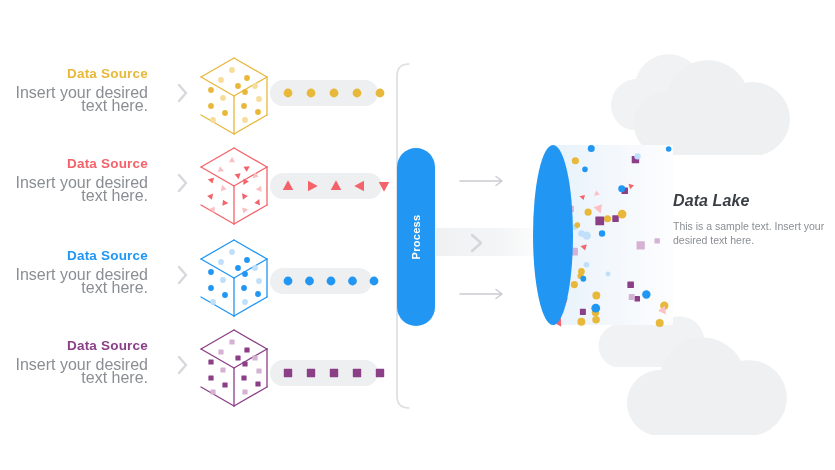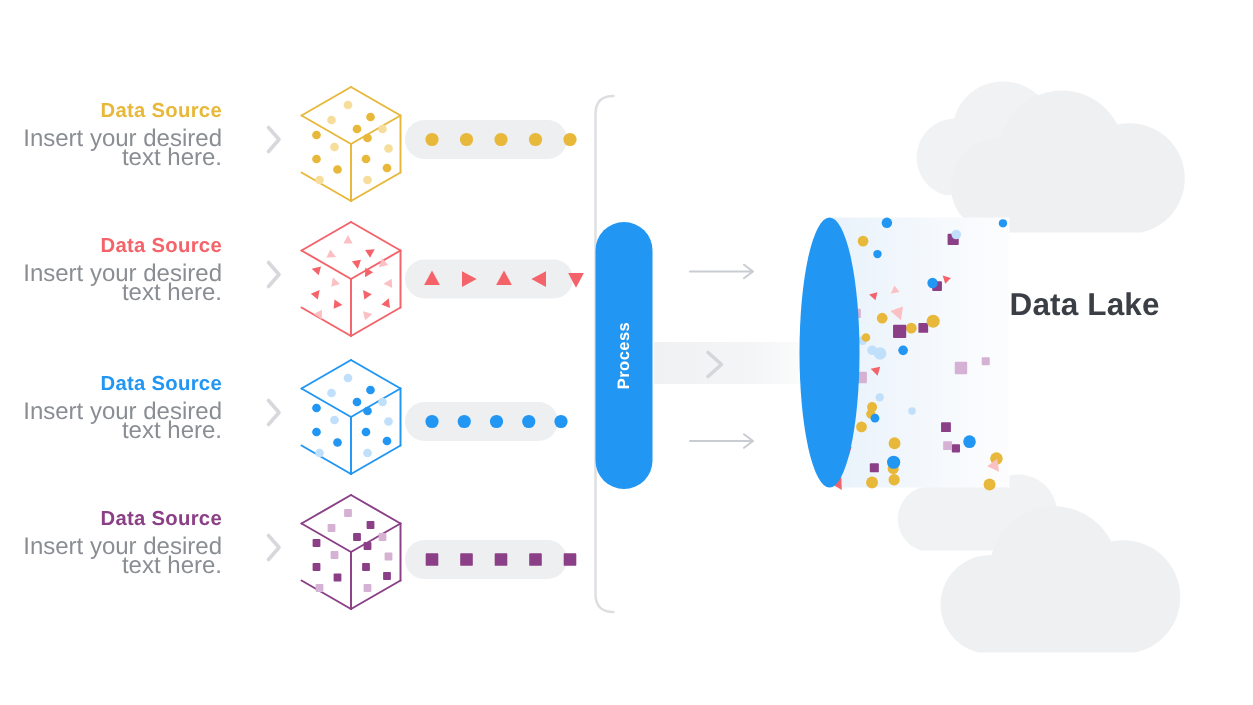--- a/index.html
+++ b/index.html
@@ -54,21 +54,21 @@
   
   .lake-body{
     position:absolute;left:553px;top:145px;width:120px;height:180px;
     background:linear-gradient(to right,#e8f2fb 0%,#f2f7fc 45%,#fdfdfe 100%);
   }
   .lake-face{
     position:absolute;left:533px;top:145px;width:40px;height:180px;
     border-radius:50%;background:#2196f3;
   }
   .lake-text{position:absolute;left:673px;top:192px;width:155px;}
-  .lake-title{font-size:21px;font-weight:bold;color:#3a3f45;margin:0;letter-spacing:.1px;}
+  .lake-title{font-size:16px;font-weight:bold;color:#3a3f45;margin:0;letter-spacing:.1px;font-style:italic;}
   .lake-desc{font-size:10.5px;color:#8a8e93;line-height:14px;margin:9px 0 0 0;}
 
   svg{display:block;overflow:visible;}
 </style>
 </head>
 <body>
 
 <div id="stage">
 
   <svg class="abs" style="left:600px;top:35px;" width="235" height="135">
@@ -305,20 +305,21 @@
       <circle cx="31.981772912657714" cy="29.379156392244234" r="2.7872912349585865" fill="#2196f3"></circle>
       <path d="M0,-4.860798245508129 L4.438120137203075,3.3814248664404385 L-4.438120137203075,3.3814248664404385 Z" fill="#fbc0c3" transform="translate(45.967041035167426,69.0030670464053) rotate(160.0797272473945)"></path>
       <circle cx="43.35449220582586" cy="155.51539428090462" r="3.9376810081478584" fill="#e8b83b"></circle>
       <circle cx="33.48901368560689" cy="124.85720237710383" r="2.7510594727709234" fill="#bfdffa"></circle>
       <path d="M0,-4.9268521866397235 L4.498430257366705,3.4273754341841562 L-4.498430257366705,3.4273754341841562 Z" fill="#f4636a" transform="translate(10.855621341083022,149.97978410915462) rotate(5.362358095758761)"></path>
     </svg>
   <div class="lake-face"></div>
 
   <div class="lake-text">
     <div class="lake-title">Data Lake</div>
+    <div class="lake-desc">This is a sample text. Insert your desired text here.</div>
   </div>
 
 <svg width="148" height="26" class="abs" style="left: 270px; top: 80px;">
       <rect x="0" y="0" width="108" height="26" rx="13" fill="#eeeff1"></rect>
       <circle cx="18" cy="13" r="4.4" fill="#e8b83b"></circle>
       <circle cx="41" cy="13" r="4.4" fill="#e8b83b"></circle>
       <circle cx="64" cy="13" r="4.4" fill="#e8b83b"></circle>
       <circle cx="87" cy="13" r="4.4" fill="#e8b83b"></circle>
       <circle cx="110" cy="13" r="4.4" fill="#e8b83b"></circle>
     </svg>

